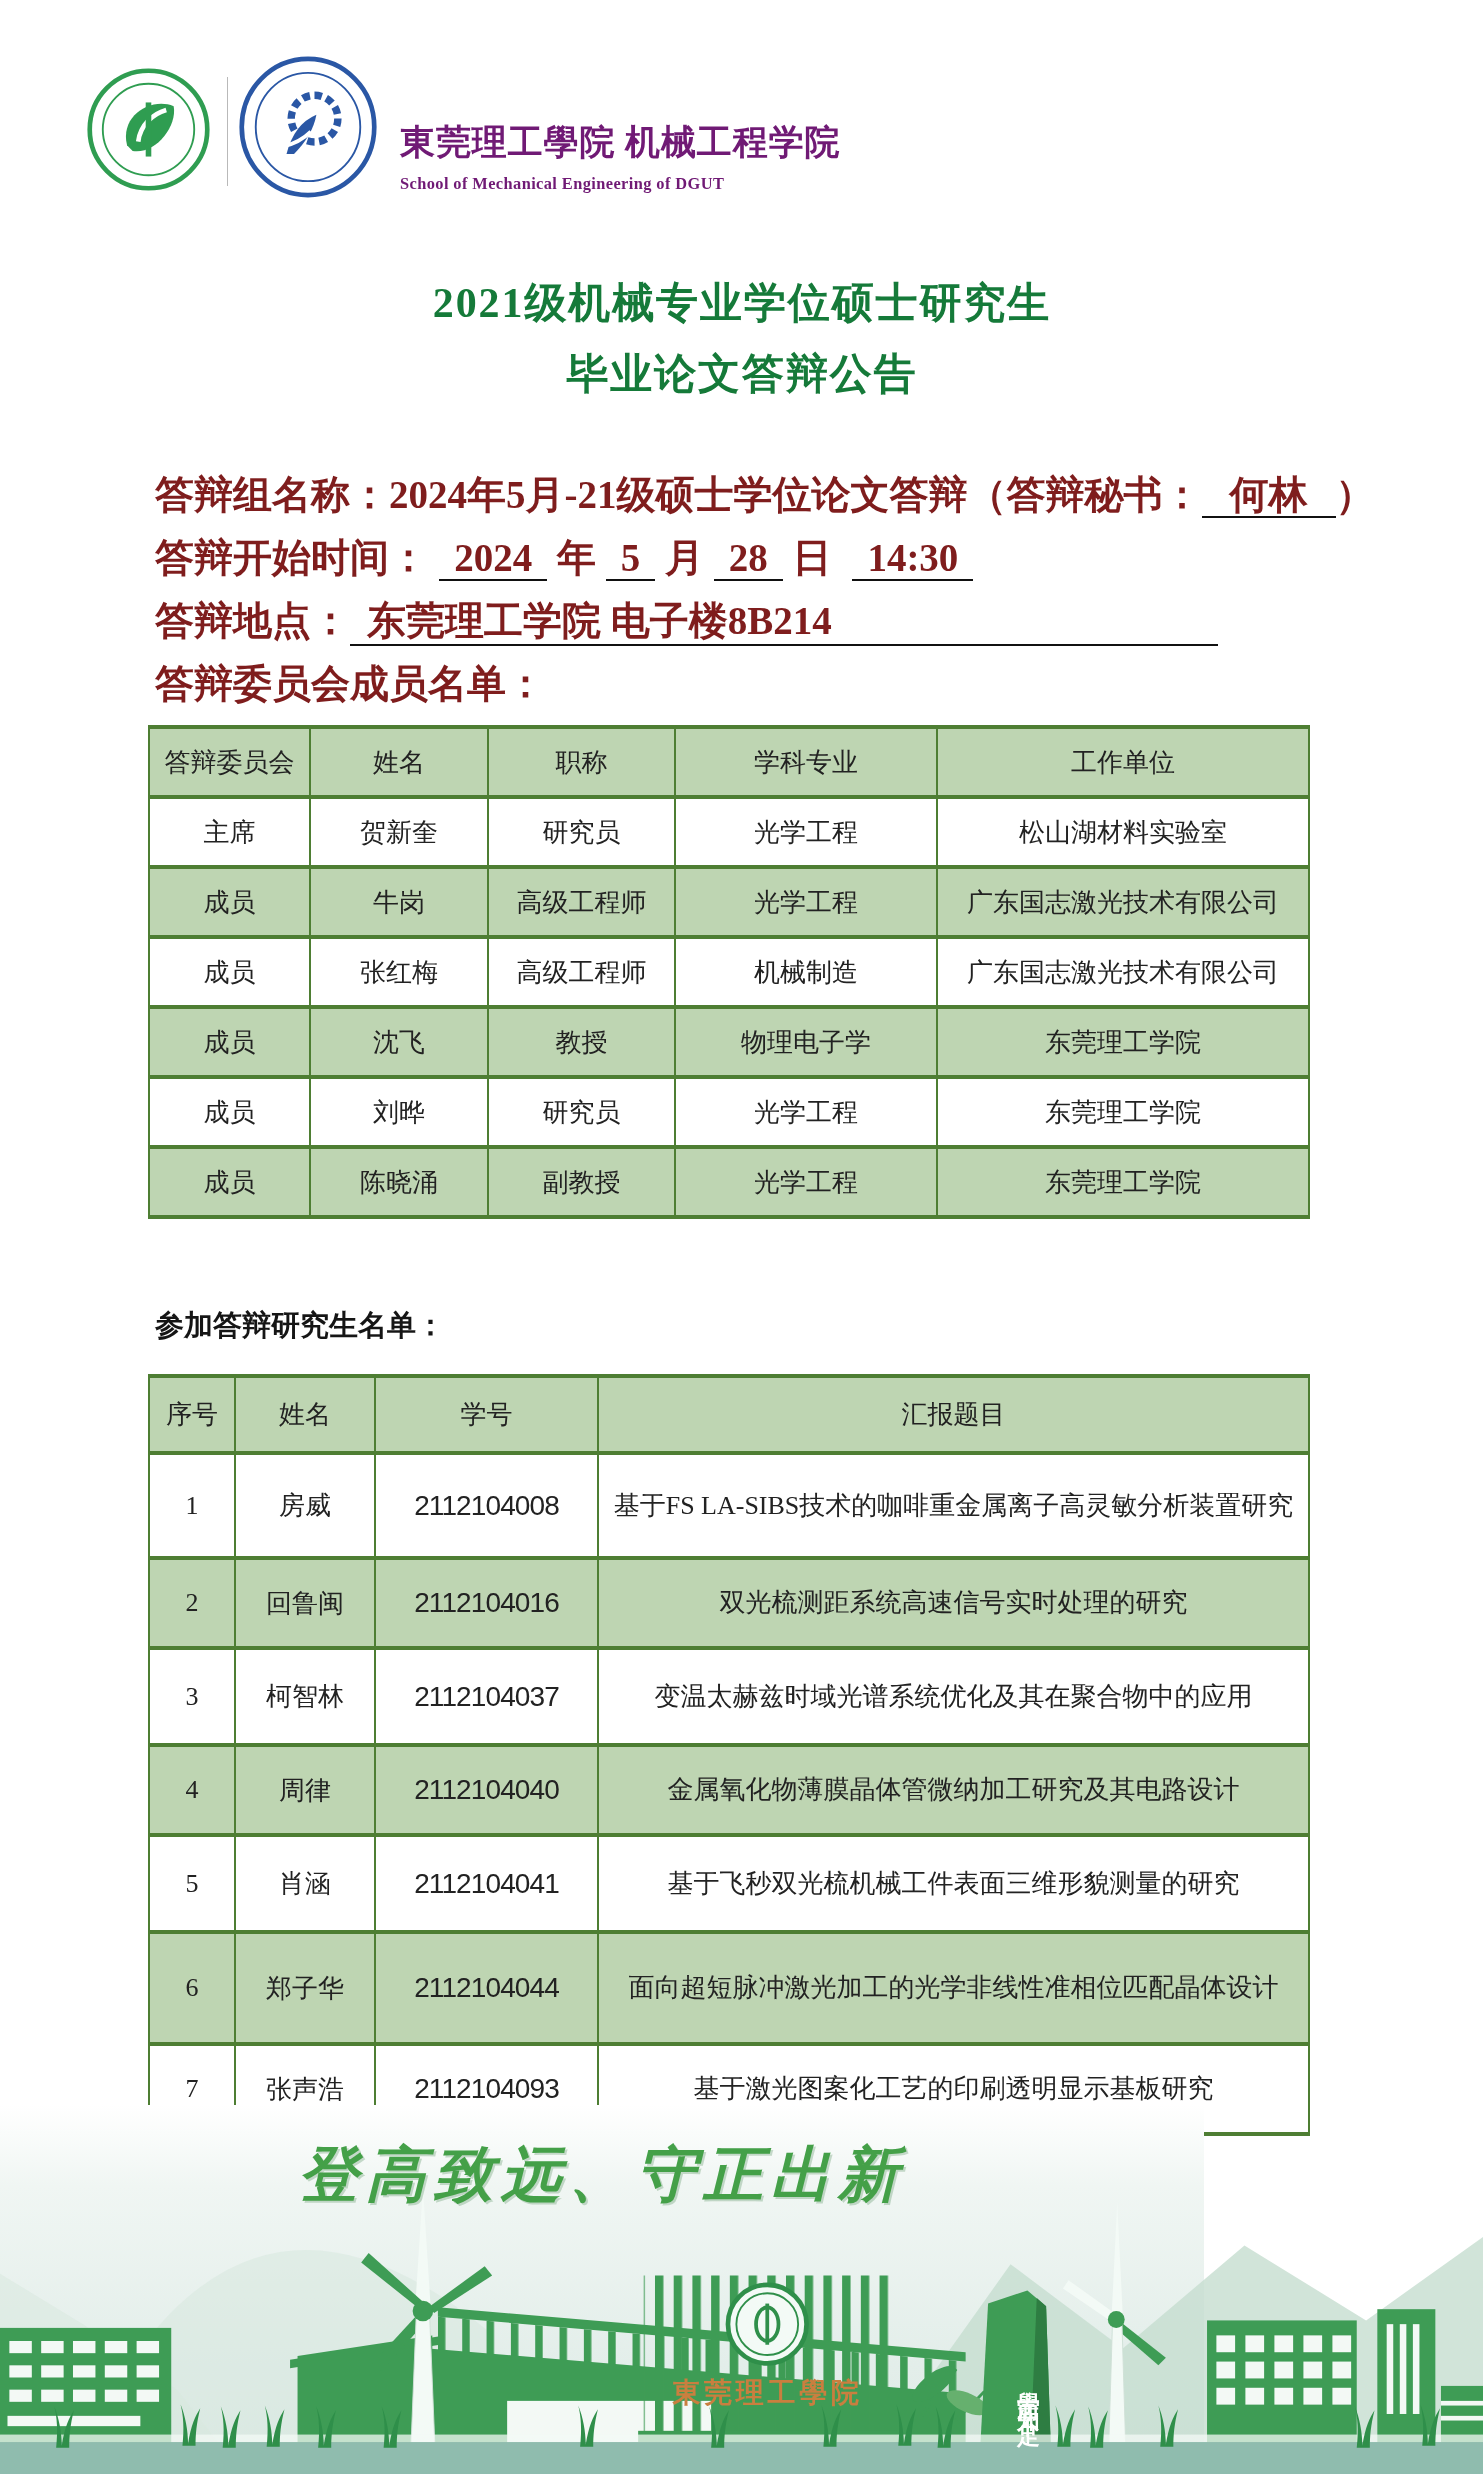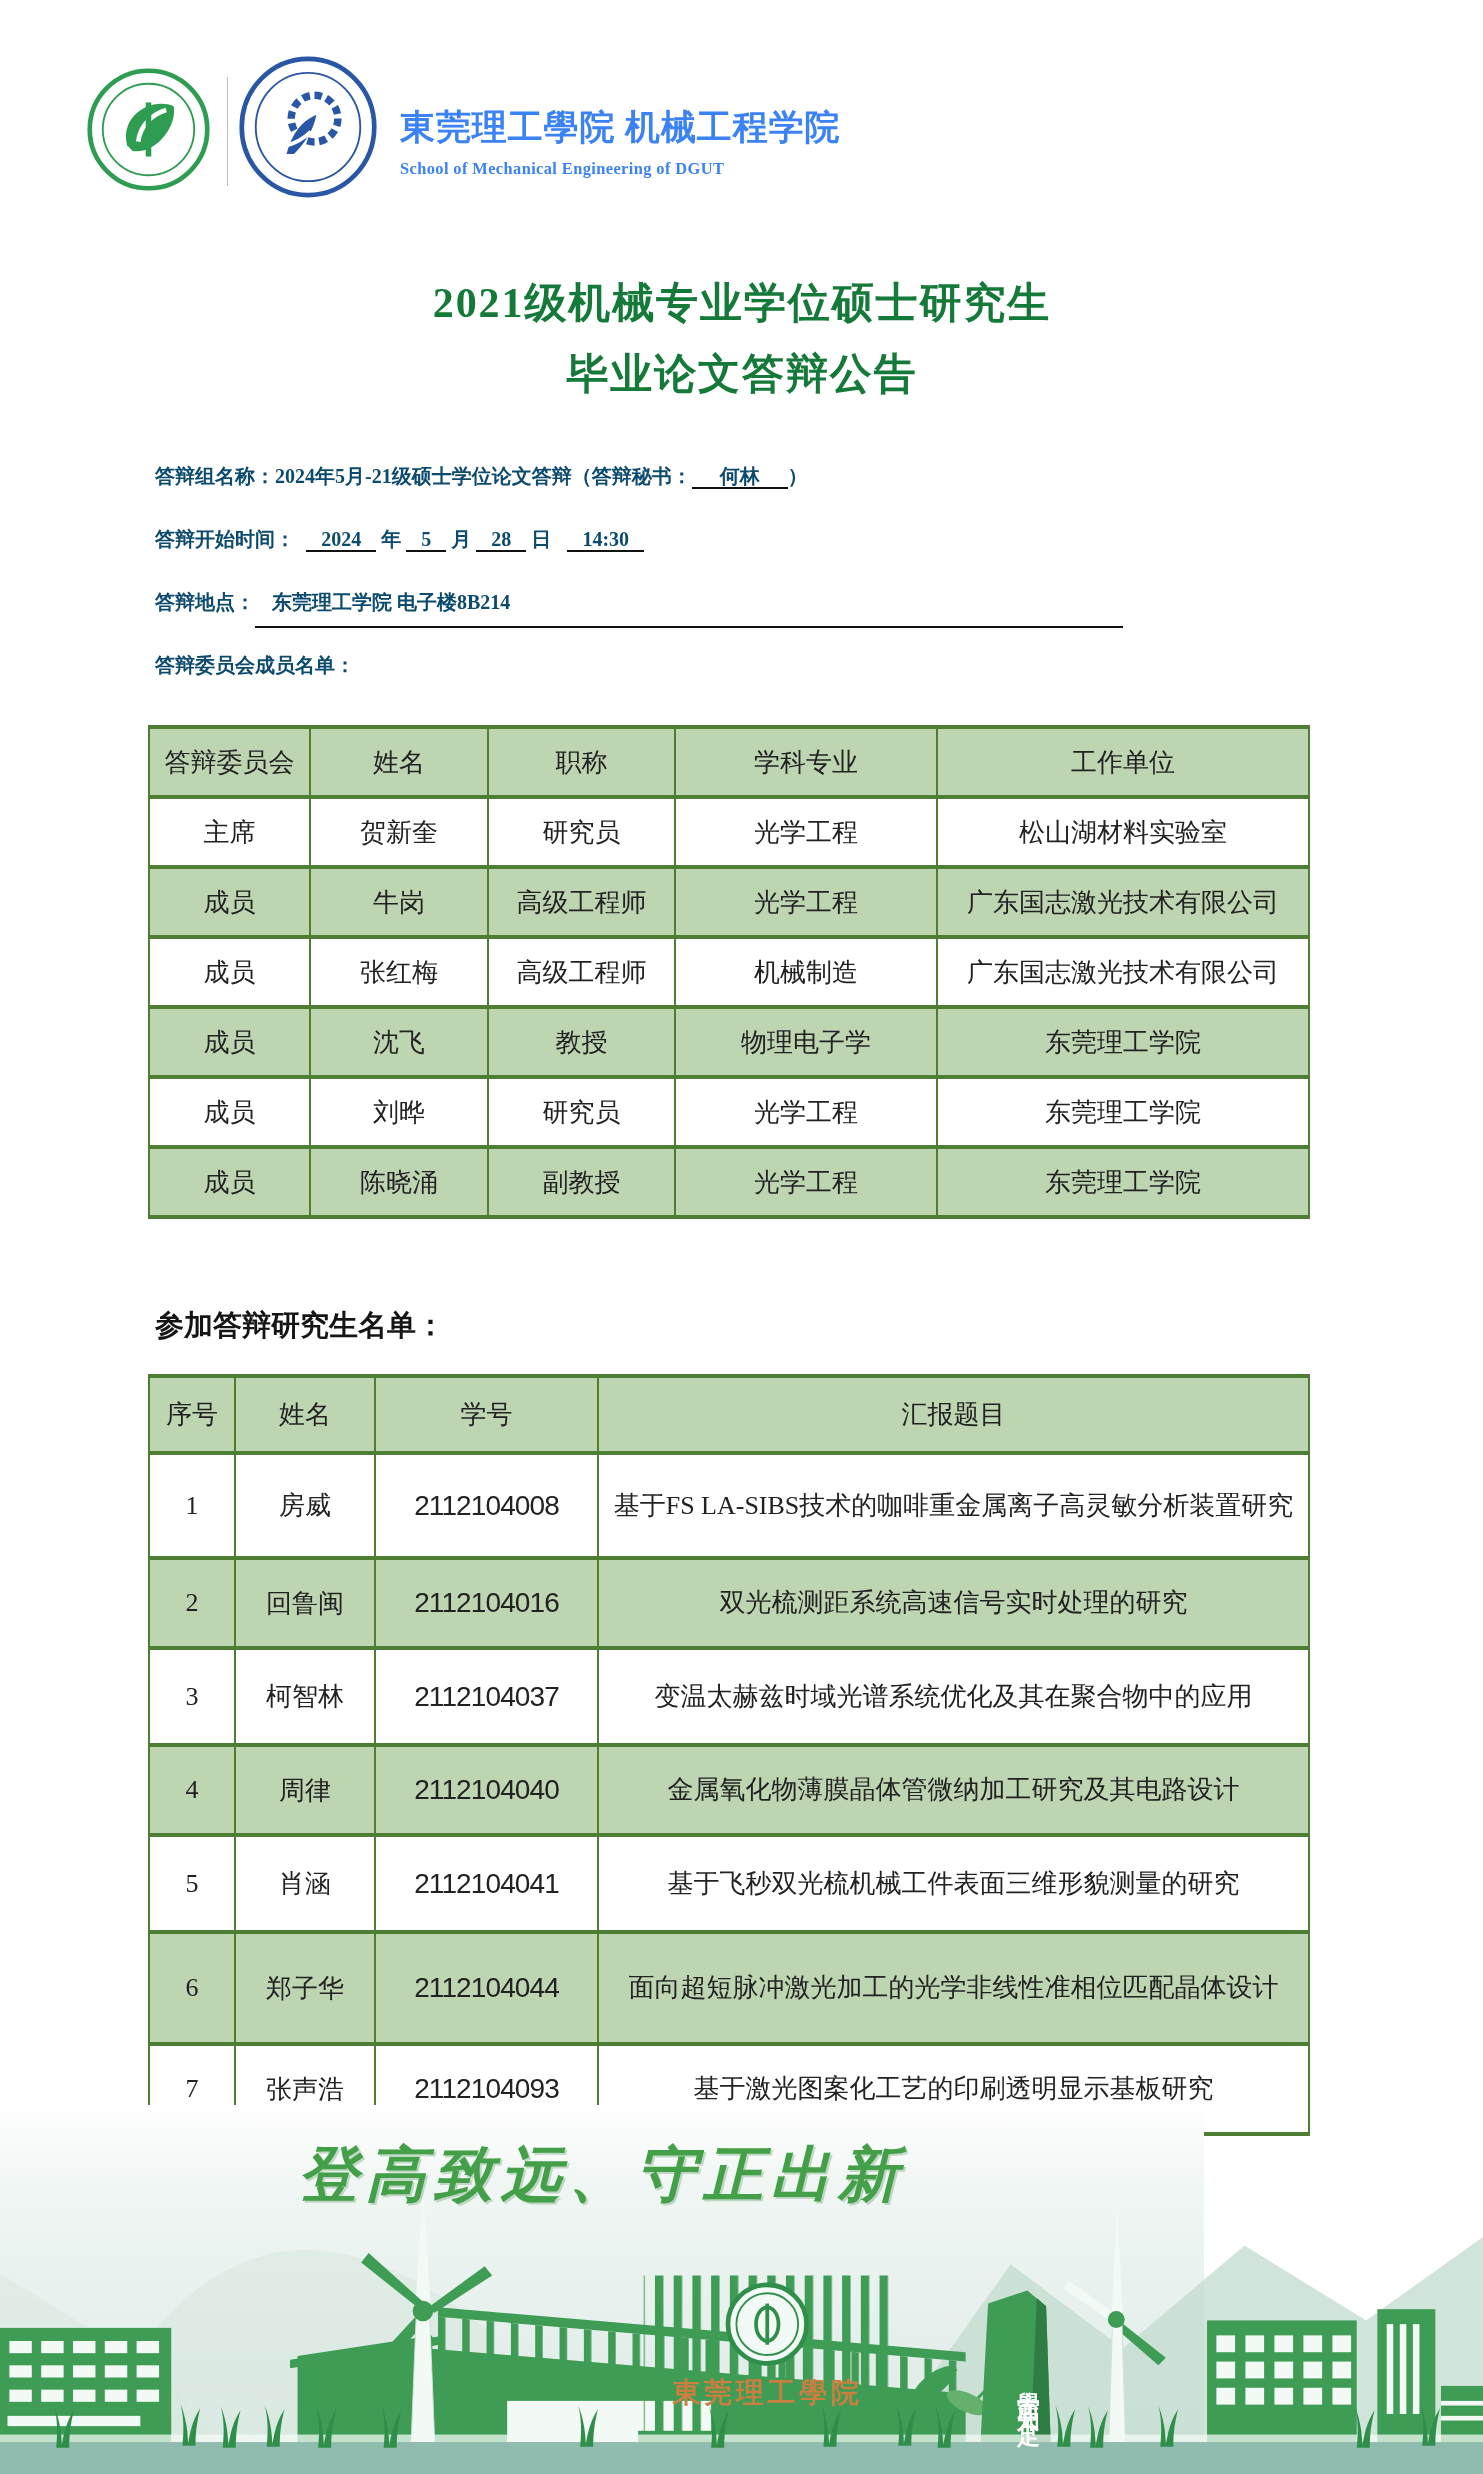--- a/index.html
+++ b/index.html
@@ -13,34 +13,34 @@
     --callig_green:#44a048;
   }
   *{margin:0;padding:0;box-sizing:border-box;}
   body{background:#888;font-family:"Liberation Serif",serif;}
   .page{position:relative;width:1484px;height:2475px;background:#fff;overflow:hidden;margin:0 auto;}
 
   
   .logo-green{position:absolute;left:86px;top:67px;width:125px;height:125px;}
   .logo-divider{position:absolute;left:227px;top:77px;width:0.9px;height:109px;background:#b9b9b9;}
   .logo-blue{position:absolute;left:238px;top:56px;width:140px;height:142px;}
-  .school-names{position:absolute;left:400px;top:104px;width:580px;color:#3b82f6;}
+  .school-names{position:absolute;left:400px;top:119px;width:580px;color:#701a75;}
   .school-cn{font-size:35px;font-weight:bold;letter-spacing:0.9px;white-space:nowrap;}
   .school-en{font-size:16.4px;font-weight:bold;letter-spacing:0.4px;margin-top:8px;white-space:nowrap;}
   .motto{position:absolute;left:964px;top:94px;width:449px;text-align:center;
          font-size:56px;font-weight:bold;color:var(--motto_gray);letter-spacing:9.4px;
          text-shadow:2.8px 2.8px 0 rgba(0,0,0,.14);font-family:"Liberation Serif",serif;}
 
   
   .main-title{position:absolute;left:0;top:268px;width:100%;text-align:center;
       color:var(--title_green);font-family:Liberation Serif, serif;
       font-weight:bold;font-size:42px;line-height:71px;letter-spacing:1.9px;}
 
   
-  .info{position:absolute;left:155px;top:453px;width:1188px;font-size:20px;font-weight:bold;color:#0c4a6e;}
+  .info{position:absolute;left:155px;top:471px;width:1188px;font-size:39px;font-weight:bold;color:#7f1d1d;}
   .info .line{height:63px;line-height:47px;white-space:nowrap;}
   .u{border-bottom:2.8px solid #111;padding:0 9.4px;}
   .u-name{padding:0 28px;}
   .u-num{padding:0 15px;font-family:"Liberation Serif",serif;}
   .u-long{display:inline-block;border-bottom:2.8px solid #111;min-width:868px;padding:0 0 0 17px;}
   .gap{display:inline-block;width:11.2px;}
 
   
   table.gtbl{border-collapse:collapse;table-layout:fixed;width:1160px;background:#fff;
       font-size:26px;color:#222;font-family:"Liberation Serif",serif;}

